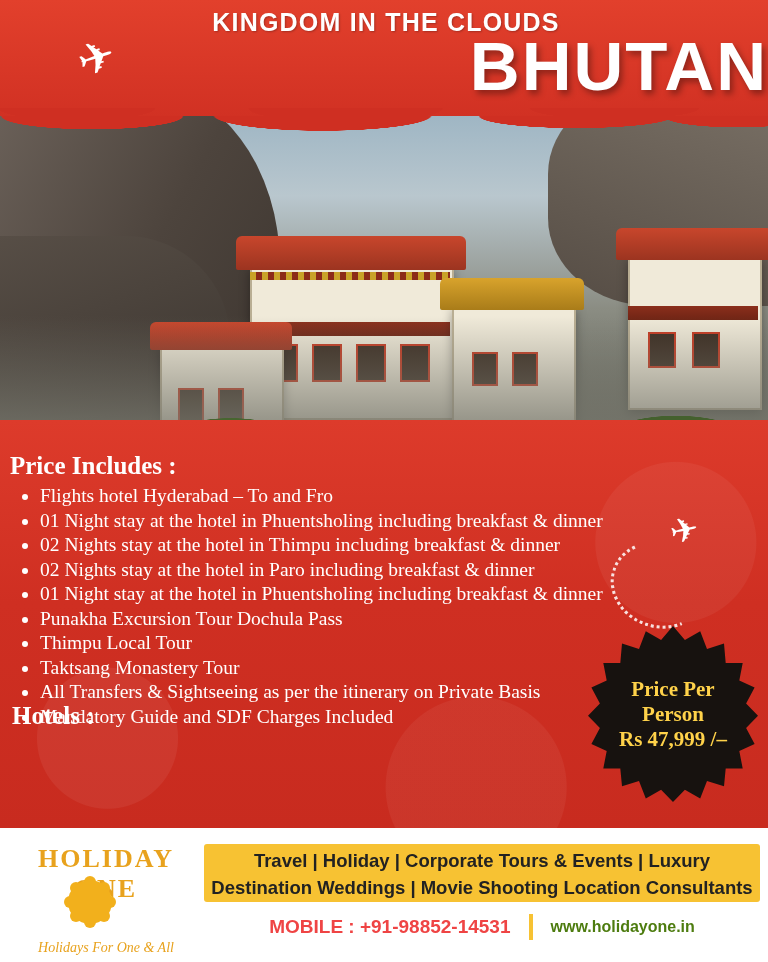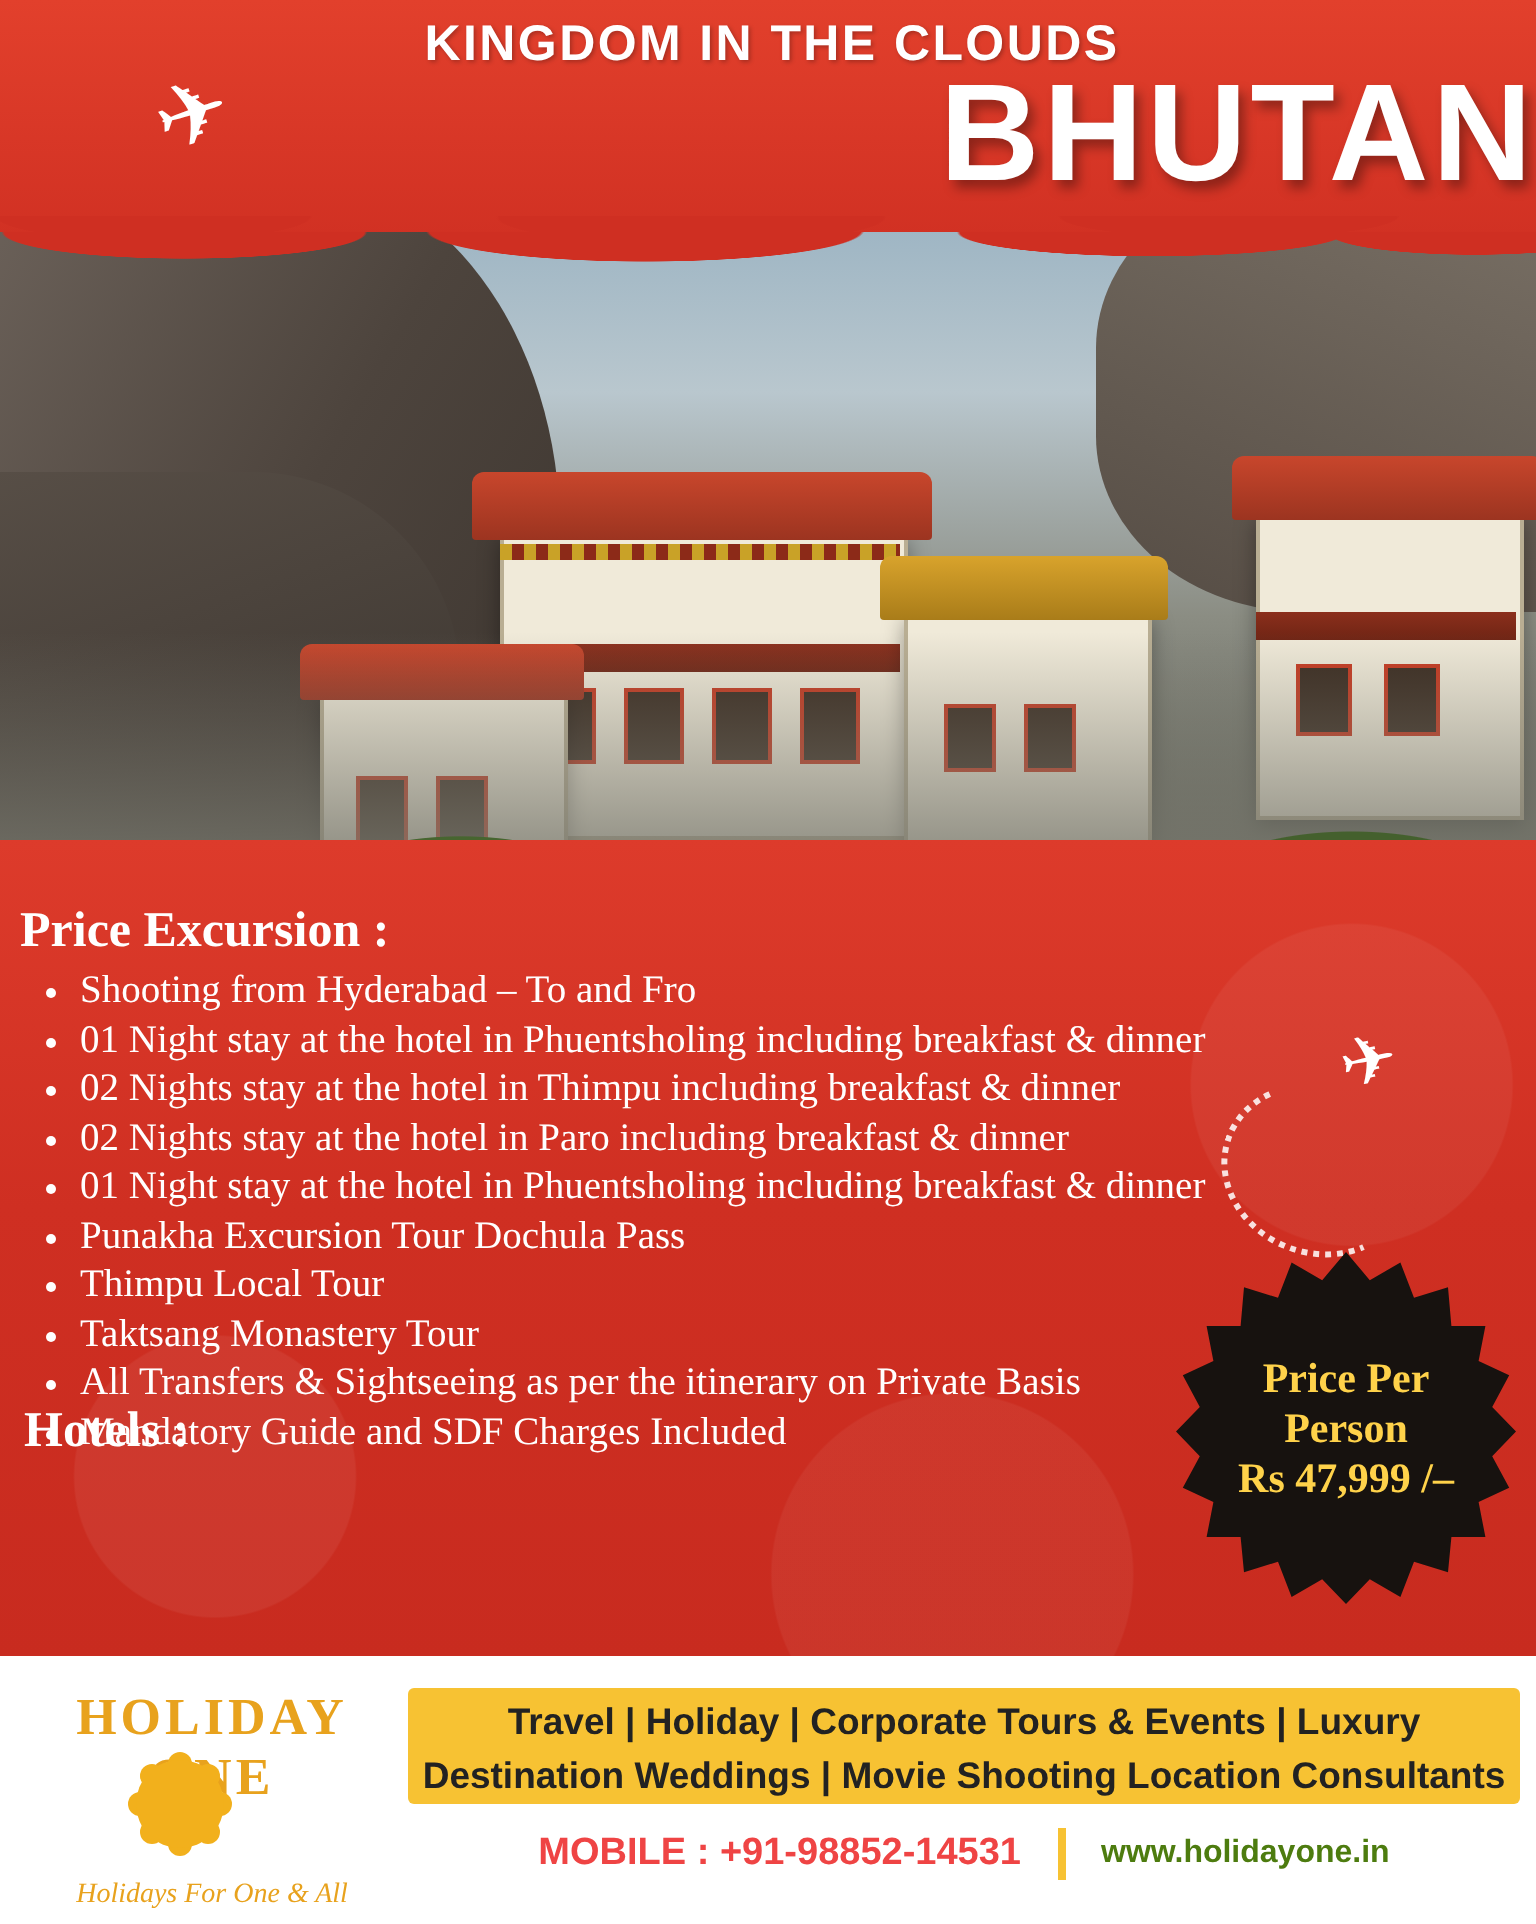--- a/index.html
+++ b/index.html
@@ -460,23 +460,23 @@
     <div class="hero-torn-bottom"></div>
   </div>
 
   <div class="content">
 
 
     <div class="plane-right">✈</div>
     <div class="dotted-arc"></div>
 
     <div class="price-includes">
-      <h2 class="sec-title">Price Excursion :</h2>
+      <h2 class="sec-title">Price Includes :</h2>
       <ul class="items">
-        <li>Shooting from Hyderabad – To and Fro</li>
+        <li>Flights hotel Hyderabad – To and Fro</li>
         <li>01 Night stay at the hotel in Phuentsholing including breakfast &amp; dinner</li>
         <li>02 Nights stay at the hotel in Thimpu including breakfast &amp; dinner</li>
         <li>02 Nights stay at the hotel in Paro including breakfast &amp; dinner</li>
         <li>01 Night stay at the hotel in Phuentsholing including breakfast &amp; dinner</li>
         <li>Punakha Excursion Tour Dochula Pass</li>
         <li>Thimpu Local Tour</li>
         <li>Taktsang Monastery Tour</li>
         <li>All Transfers &amp; Sightseeing as per the itinerary on Private Basis</li>
         <li>Mandatory Guide and SDF Charges Included</li>
       </ul>

